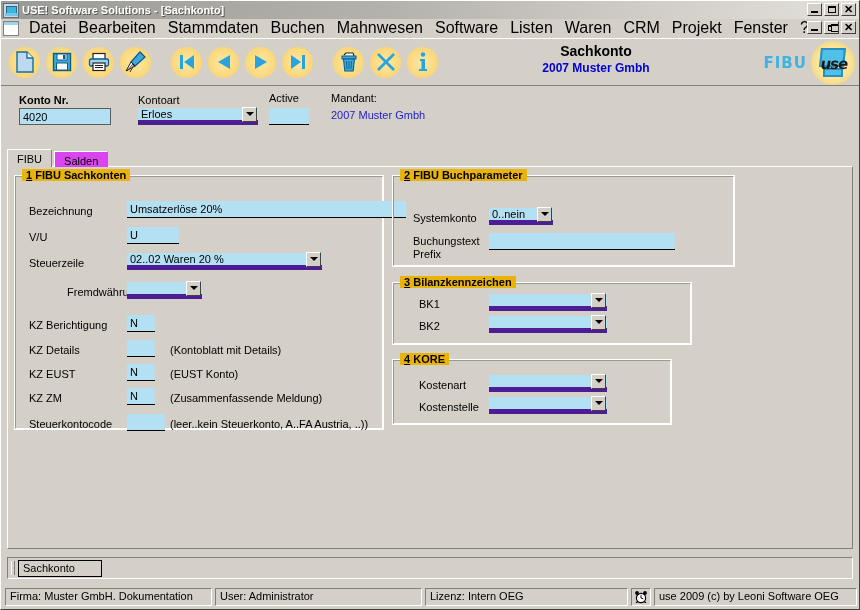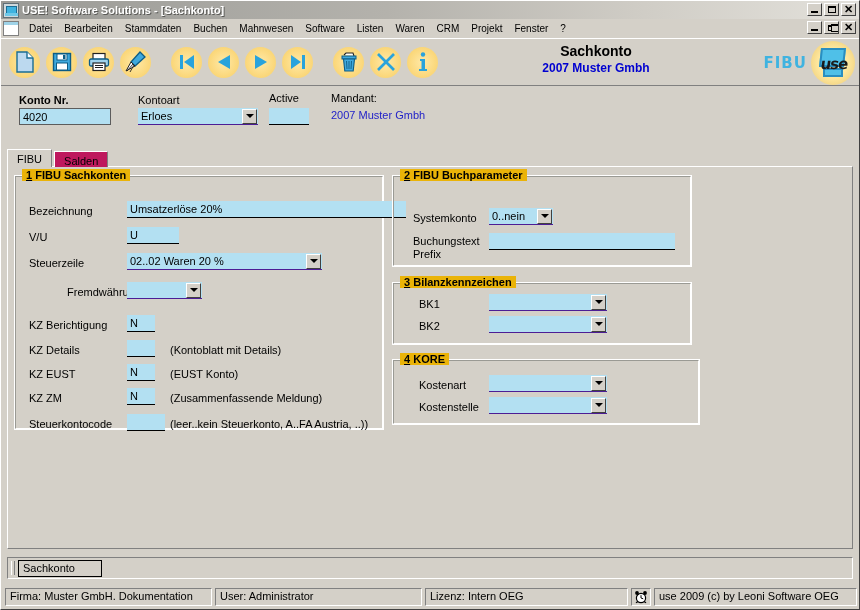--- a/index.html
+++ b/index.html
@@ -87,21 +87,21 @@
     border: 1px solid #808080;
     margin-right: 4px;
     position: relative;
   }
   .mdi-icon:after {
     content: ""; position: absolute; left: 0; top: 0; right: 0; height: 3px;
     background: #9fd3e8;
   }
   .menu-item {
     padding: 2px 6px 3px 6px;
-    font-size: 10px; color: #000; white-space: nowrap;
+    font-size: 16px; color: #000; white-space: nowrap;
   }
   .mdibtns { position: absolute; right: 3px; top: 2px; display: flex; gap: 2px; }
 
   
   .toolband {
     height: 48px;
     background: #d4d0c8;
     border-top: 1px solid #ffffff;
     border-bottom: 1px solid #808080;
     display: flex; align-items: center;
@@ -171,21 +171,21 @@
     line-height: 15px;
     white-space: nowrap; overflow: hidden;
   }
   .fld.boxed {
     border: 1px solid #5c5c5c;
     background: #b3e0f2;
   }
   .combo {
     position: absolute;
     background: #b3e0f2;
-    border-bottom: 1px solid #4c1d95;
+    border-bottom: 5px solid #4c1d95;
     height: 17px;
     display: flex; align-items: center;
   }
   .combo .ctext {
     flex: 1 1 auto; font-size: 11px; padding-left: 3px; line-height: 15px;
     white-space: nowrap; overflow: hidden;
   }
   .cbtn {
     width: 15px; height: 15px; flex: 0 0 auto;
     background: #d4d0c8;
@@ -206,21 +206,21 @@
     height: 18px; padding: 1px 9px 0 9px;
     background: #d4d0c8;
     border: 1px solid #ffffff;
     border-bottom: none;
     border-right-color: #808080;
     font-size: 11px; line-height: 16px;
     position: relative; z-index: 2;
   }
   .tab.inactive {
     height: 16px; margin-bottom: 0px; margin-left: 2px;
-    background: #be185d; z-index: 1;
+    background: #d946ef; z-index: 1;
   }
   .clientpanel {
     position: absolute; left: 6px; top: 165px; width: 846px; height: 383px;
     background: #d4d0c8;
     border: 1px solid #ffffff;
     border-right-color: #808080; border-bottom-color: #808080;
   }
 
   .groupbox { position: absolute; border: 1px solid #ffffff; }
   .groupbox .gbinner {
@@ -493,21 +493,21 @@
 
       <div class="lbl" style="left:14px; top:216px;">KZ ZM</div>
       <div class="fld" style="left:112px; top:212px; width:28px;">N</div>
       <div class="lbl" style="left:155px; top:216px;">(Zusammenfassende Meldung)</div>
 
       <div class="lbl" style="left:14px; top:242px;">Steuerkontocode</div>
       <div class="fld" style="left:112px; top:238px; width:38px;"></div>
       <div class="lbl" style="left:155px; top:242px;">(leer..kein Steuerkonto, A..FA Austria, ..))</div>
     </div>
 
-    <div class="groupbox" style="left:384px; top:8px; width:300px; height:92px;">
+    <div class="groupbox" style="left:384px; top:8px; width:343px; height:92px;">
       <div class="gbinner"></div>
       <div class="gbtitle">
         <u>2</u>
         <span>FIBU Buchparameter</span>
       </div>
 
       <div class="lbl" style="left:20px; top:36px;">Systemkonto</div>
       <div class="combo" style="left:96px; top:32px; width:64px;">
         <div class="ctext">0..nein</div>
         <div class="cbtn">
@@ -537,21 +537,21 @@
 
       <div class="lbl" style="left:26px; top:37px;">BK2</div>
       <div class="combo" style="left:96px; top:33px; width:118px;">
         <div class="ctext"></div>
         <div class="cbtn">
             <div class="arrow"></div>
           </div>
       </div>
     </div>
 
-    <div class="groupbox" style="left:384px; top:192px; width:308px; height:66px;">
+    <div class="groupbox" style="left:384px; top:192px; width:280px; height:66px;">
       <div class="gbinner"></div>
       <div class="gbtitle">
         <u>4</u>
         <span>KORE</span>
       </div>
 
       <div class="lbl" style="left:26px; top:19px;">Kostenart</div>
       <div class="combo" style="left:96px; top:15px; width:118px;">
         <div class="ctext"></div>
         <div class="cbtn">

